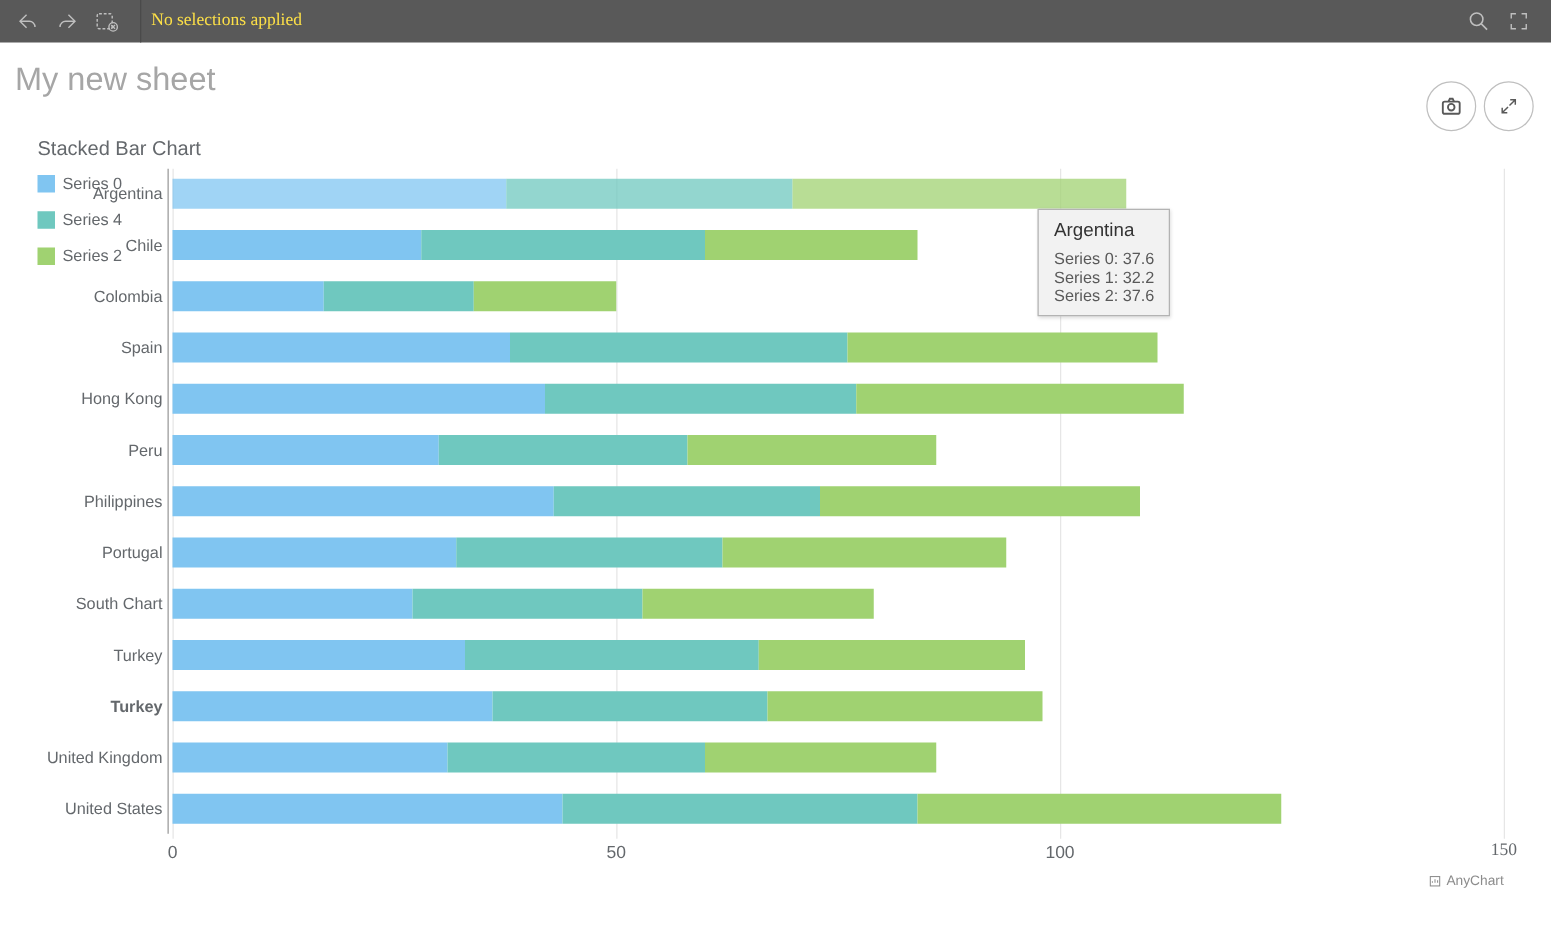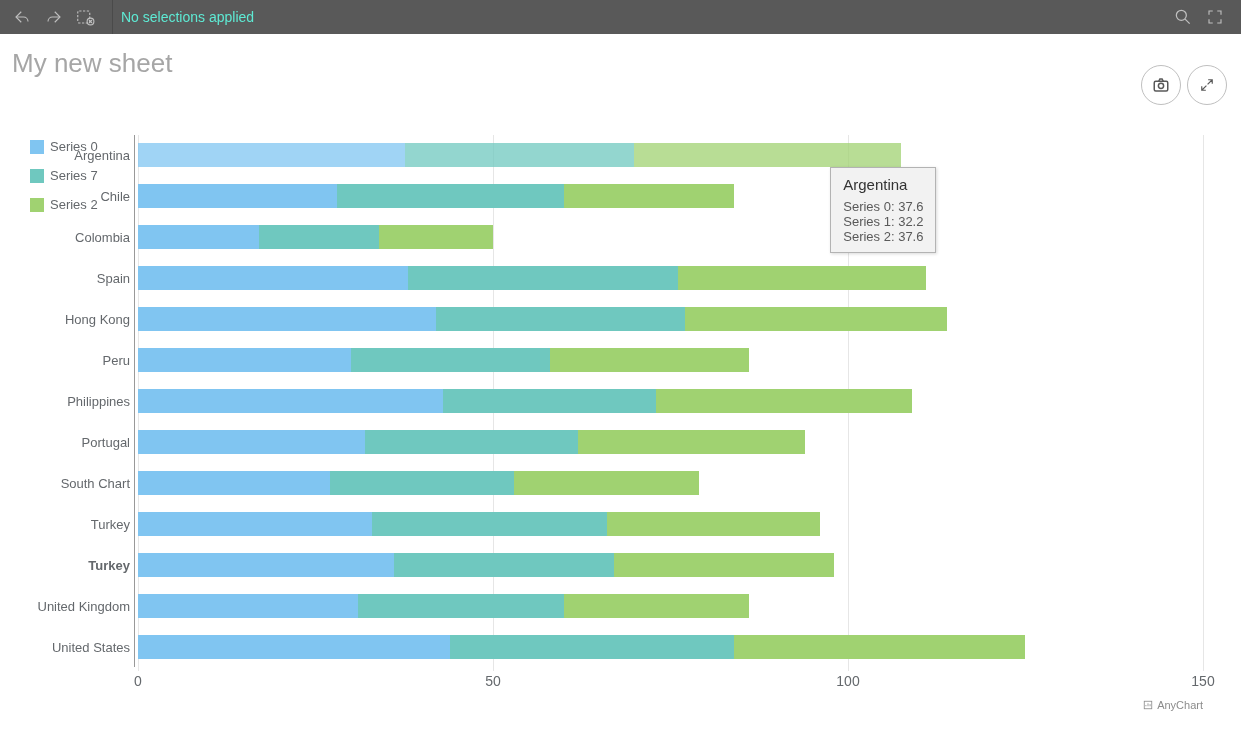--- a/index.html
+++ b/index.html
@@ -1,20 +1,20 @@
 <!DOCTYPE html>
 <html><head>
 <meta charset="utf-8">
 <style>
   html,body{margin:0;padding:0;font-family:Arial,Helvetica,sans-serif;background:#fff;color:#595959;}
   .toolbar{height:34px;background:#595959;display:flex;align-items:center;padding:0 8px;color:#d9d9d9;position:relative;}
   .toolbar .tb-btn{width:28px;height:28px;display:flex;align-items:center;justify-content:center;margin-right:4px;opacity:.8;}
   .toolbar .tb-btn svg{stroke:#d9d9d9;fill:none;stroke-width:1.5;}
   .toolbar .divider{width:1px;height:100%;background:#4a4a4a;margin:0 8px;}
-  .toolbar .sel-text{font-size:14px;color:#5eead4;}
+  .toolbar .sel-text{font-size:14px;color:#fde047;font-family:Liberation Serif, serif;}
   .toolbar .right{margin-left:auto;display:flex;}
   .sheet-title{font-size:26px;color:#a6a6a6;padding:14px 12px 8px 12px;}
   .chart-panel{position:relative;margin:0 8px 8px 8px;height:640px;}
   .fab-row{position:absolute;top:-22px;right:6px;display:flex;gap:6px;}
   .fab{width:38px;height:38px;border-radius:50%;border:1px solid #bfbfbf;background:#fff;display:flex;align-items:center;justify-content:center;}
   .fab svg{stroke:#595959;fill:none;stroke-width:2;}
   .chart-title{font-size:16px;color:#64686c;padding:24px 0 4px 22px;}
   .legend{position:absolute;left:22px;top:52px;}
   .legend-item{display:flex;align-items:center;font-size:13px;color:#64686c;margin-bottom:14px;}
   .swatch{width:14px;height:14px;margin-right:6px;}
@@ -80,46 +80,47 @@
           <path d="M9 7l1.5-3h3L15 7"></path>
         </svg>
     </div>
     <div class="fab">
       <svg width="14" height="14" viewBox="0 0 24 24">
           <path d="M14 3h7v7M3 14v7h7M21 3l-8 8M3 21l8-8"></path>
         </svg>
     </div>
   </div>
 
+  <div class="chart-title">Stacked Bar Chart</div>
 
   <div class="legend" id="legend">
       <div class="legend-item">
         <div class="swatch" style="background: rgb(128, 197, 241);"></div>
         <span>Series 0</span>
       </div>
       <div class="legend-item">
         <div class="swatch" style="background: rgb(111, 200, 191);"></div>
-        <span>Series 7</span>
+        <span>Series 4</span>
       </div>
       <div class="legend-item">
         <div class="swatch" style="background: rgb(160, 210, 113);"></div>
         <span>Series 2</span>
       </div>
     </div>
 
   <div class="plot" id="plot">
     <div class="baseline"></div>
   <div class="tick-line" style="left: 0%;"></div>
       <div class="tick-label" style="left: 0%;">0</div>
       <div class="tick-line" style="left: 33.3333%;"></div>
       <div class="tick-label" style="left: 33.3333%;">50</div>
       <div class="tick-line" style="left: 66.6667%;"></div>
       <div class="tick-label" style="left: 66.6667%;">100</div>
       <div class="tick-line" style="left: 100%;"></div>
-      <div class="tick-label" style="left: 100%;">150</div>
+      <div class="tick-label" style="left: 100%; font-family: Liberation Serif, serif;">150</div>
       <div class="cat-label" style="top: 3.84615%;">Argentina</div>
       <div class="bar-row" style="top: calc(3.84615% - 12px); left: 0px; width: 100%; display: flex;">
         <div class="seg" style="background: rgb(128, 197, 241); width: 25.0667%; opacity: 0.75;"></div>
         <div class="seg" style="background: rgb(111, 200, 191); width: 21.4667%; opacity: 0.75;"></div>
         <div class="seg" style="background: rgb(160, 210, 113); width: 25.0667%; opacity: 0.75;"></div>
       </div>
       <div class="cat-label" style="top: 11.5385%;">Chile</div>
       <div class="bar-row" style="top: calc(11.5385% - 12px); left: 0px; width: 100%; display: flex;">
         <div class="seg" style="background: rgb(128, 197, 241); width: 18.6667%;"></div>
         <div class="seg" style="background: rgb(111, 200, 191); width: 21.3333%;"></div>

